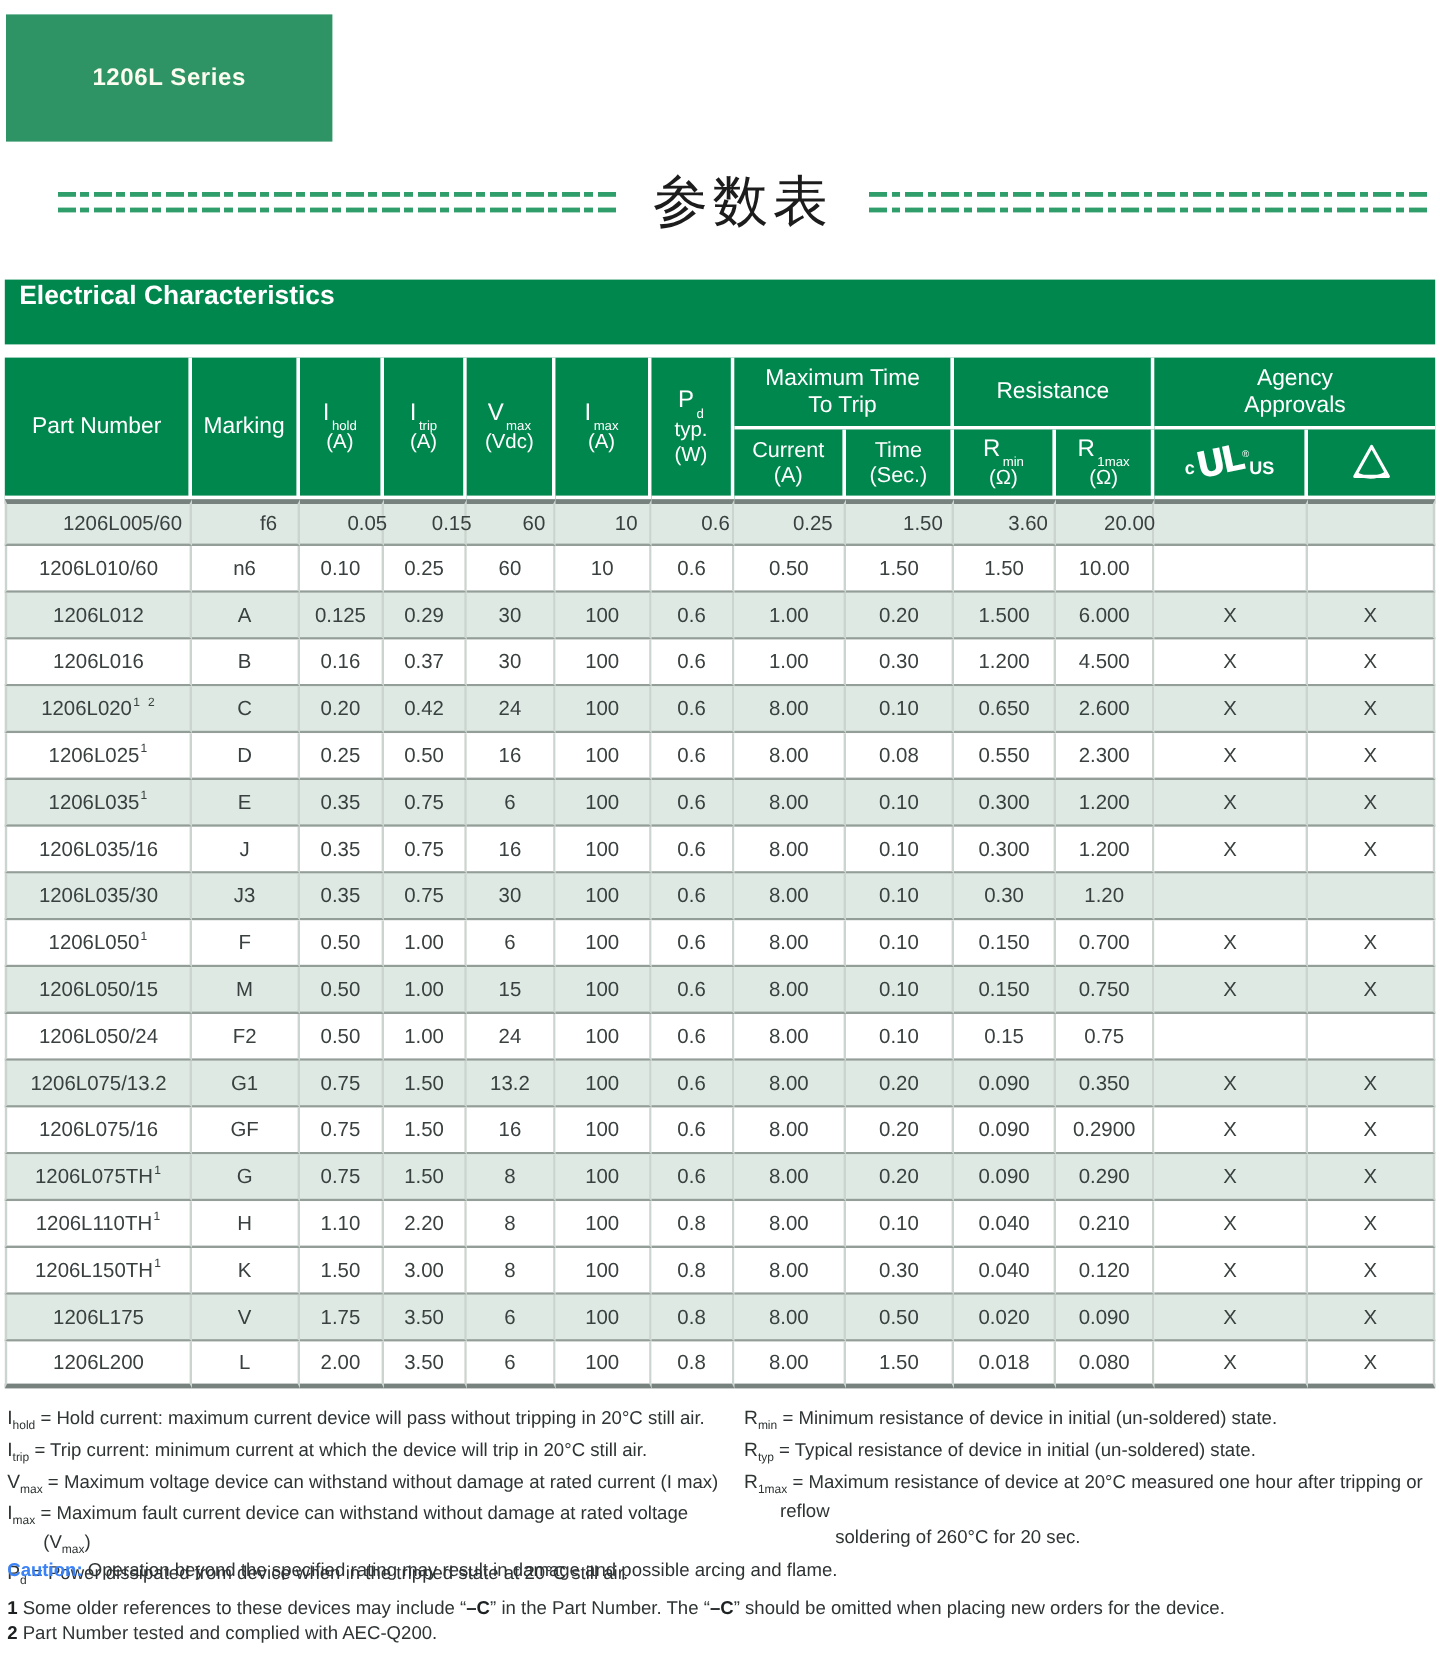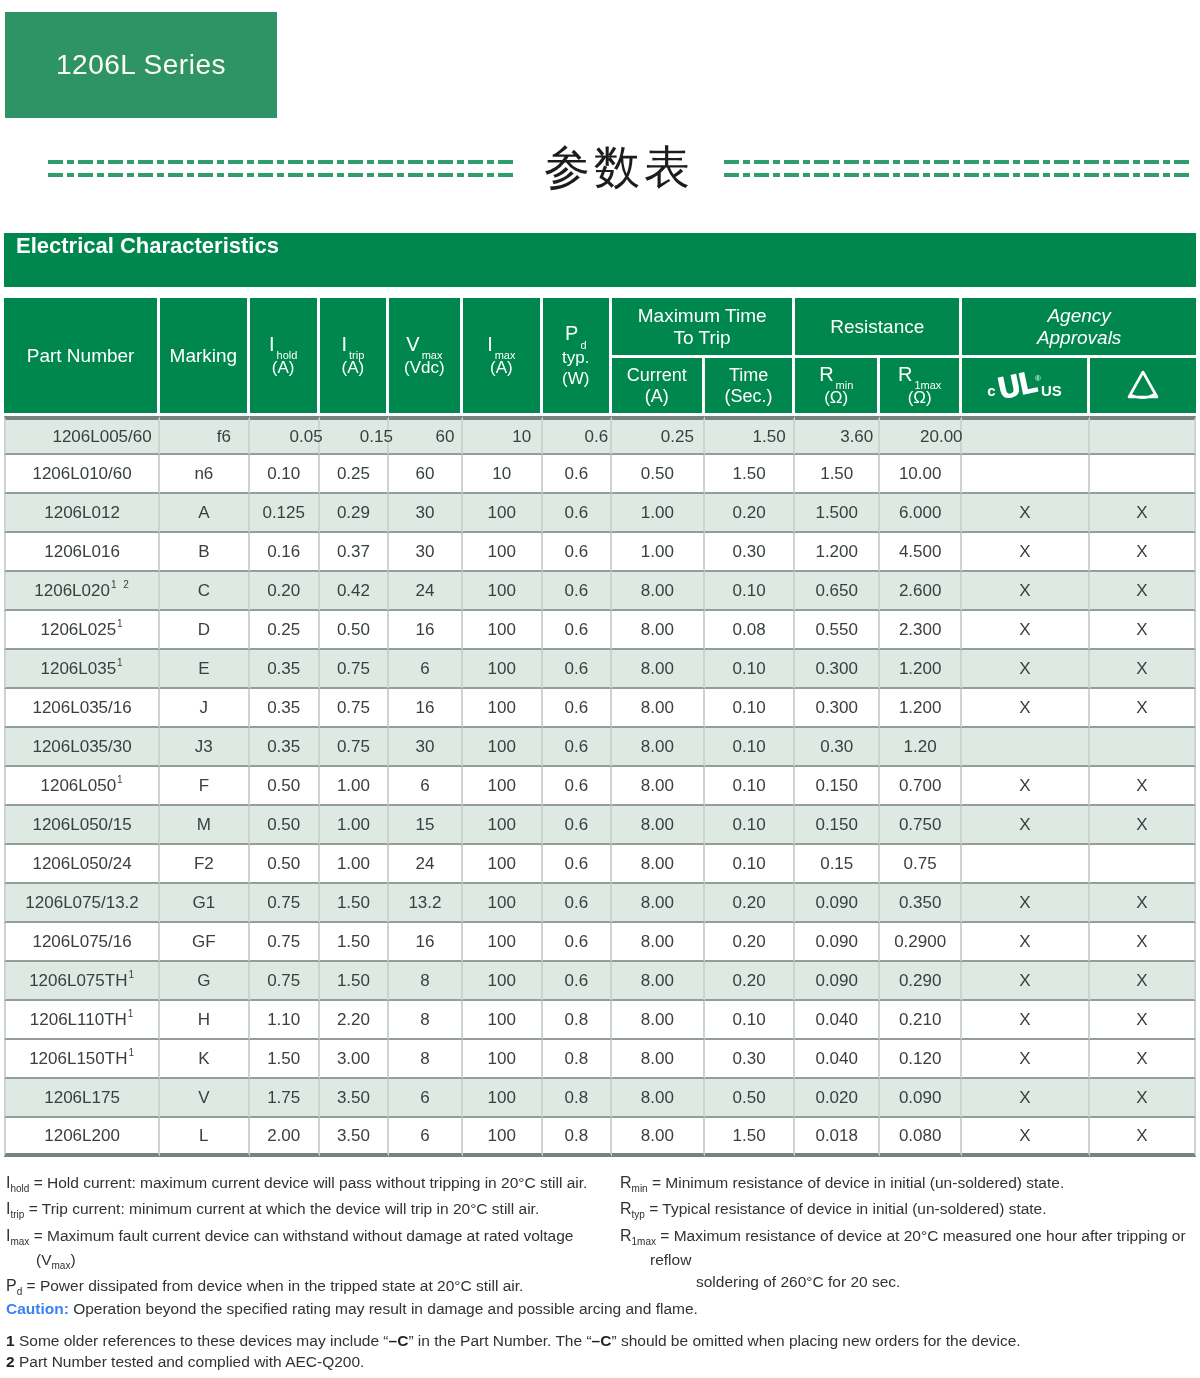--- a/index.html
+++ b/index.html
@@ -13,21 +13,21 @@
   }
 
   
   .badge {
     position: absolute; left: 5px; top: 12px;
     width: 272px; height: 106px;
     background: #2e9465;
     display: flex; align-items: center; justify-content: center;
   }
   .badge span {
-    color: #fdfcf0; font-size: 28px; font-weight: normal; letter-spacing: .5px;
+    color: #fdfcf0; font-size: 20px; font-weight: bold; letter-spacing: .5px;
   }
 
   
   .divider {
     position: absolute; left: 0; top: 128px; width: 1200px; height: 80px;
     display: flex; align-items: center; padding-left: 48px;
   }
   .dash-seg { flex: 1 1 auto; height: 17px; position: relative; }
   .dash-seg .dashline {
     position: absolute; left: 0; right: 0; height: 4px;
@@ -62,21 +62,21 @@
   }
   table.spec th, table.spec td { text-align: center; vertical-align: middle; }
 
   thead th {
     background: #00874e; color: #ffffff; font-weight: normal;
     border-right: 3px solid #ffffff; border-bottom: 3px solid #ffffff;
     padding: 2px 1px;
   }
   thead tr.group-row th { height: 60px; font-size: 19px; }
   thead tr.sub-row th { height: 58px; font-size: 18px; }
-  thead th:last-child { border-right: none; font-style: italic; }
+  thead th:last-child { border-right: none; }
   thead th.span2 { height: auto; }
   thead .sym { font-size: 20px; }
   thead sub { font-size: 11px; position: relative; top: 4px; padding-left: 2px; }
   thead .unit-line { display: block; font-size: 17px; margin-top: 1px; }
   thead .hdr-line { display: block; }
 
   tbody td {
     height: 39px;
     border-right: 2px solid #ccd4cf;
     border-bottom: 2px solid #949e99;
@@ -521,20 +521,21 @@
           <td>X</td>
         </tr>
       </tbody>
   </table>
 </div>
 
 <div class="footnotes">
   <div>
     <div class="fn-item"><span class="fsym">I</span><sub>hold</sub> <span>= Hold current: maximum current device will pass without tripping in 20°C still air.</span></div>
     <div class="fn-item"><span class="fsym">I</span><sub>trip</sub> <span>= Trip current: minimum current at which the device will trip in 20°C still air.</span></div>
+    <div class="fn-item"><span class="fsym">V</span><sub>max</sub> <span>= Maximum voltage device can withstand without damage at rated current (I max)</span></div>
     <div class="fn-item"><span class="fsym">I</span><sub>max</sub> <span>= Maximum fault current device can withstand without damage at rated voltage (V</span><sub>max</sub><span>)</span></div>
     <div class="fn-item"><span class="fsym">P</span><sub>d</sub> <span>= Power dissipated from device when in the tripped state at 20°C still air.</span></div>
   </div>
   <div>
     <div class="fn-item"><span class="fsym">R</span><sub>min</sub> <span>= Minimum resistance of device in initial (un-soldered) state.</span></div>
     <div class="fn-item"><span class="fsym">R</span><sub>typ</sub> <span>= Typical resistance of device in initial (un-soldered) state.</span></div>
     <div class="fn-item"><span class="fsym">R</span><sub>1max</sub> <span>= Maximum resistance of device at 20°C measured one hour after tripping or reflow</span><span class="fn-wrap">soldering of 260°C for 20 sec.</span></div>
   </div>
 </div>
 

